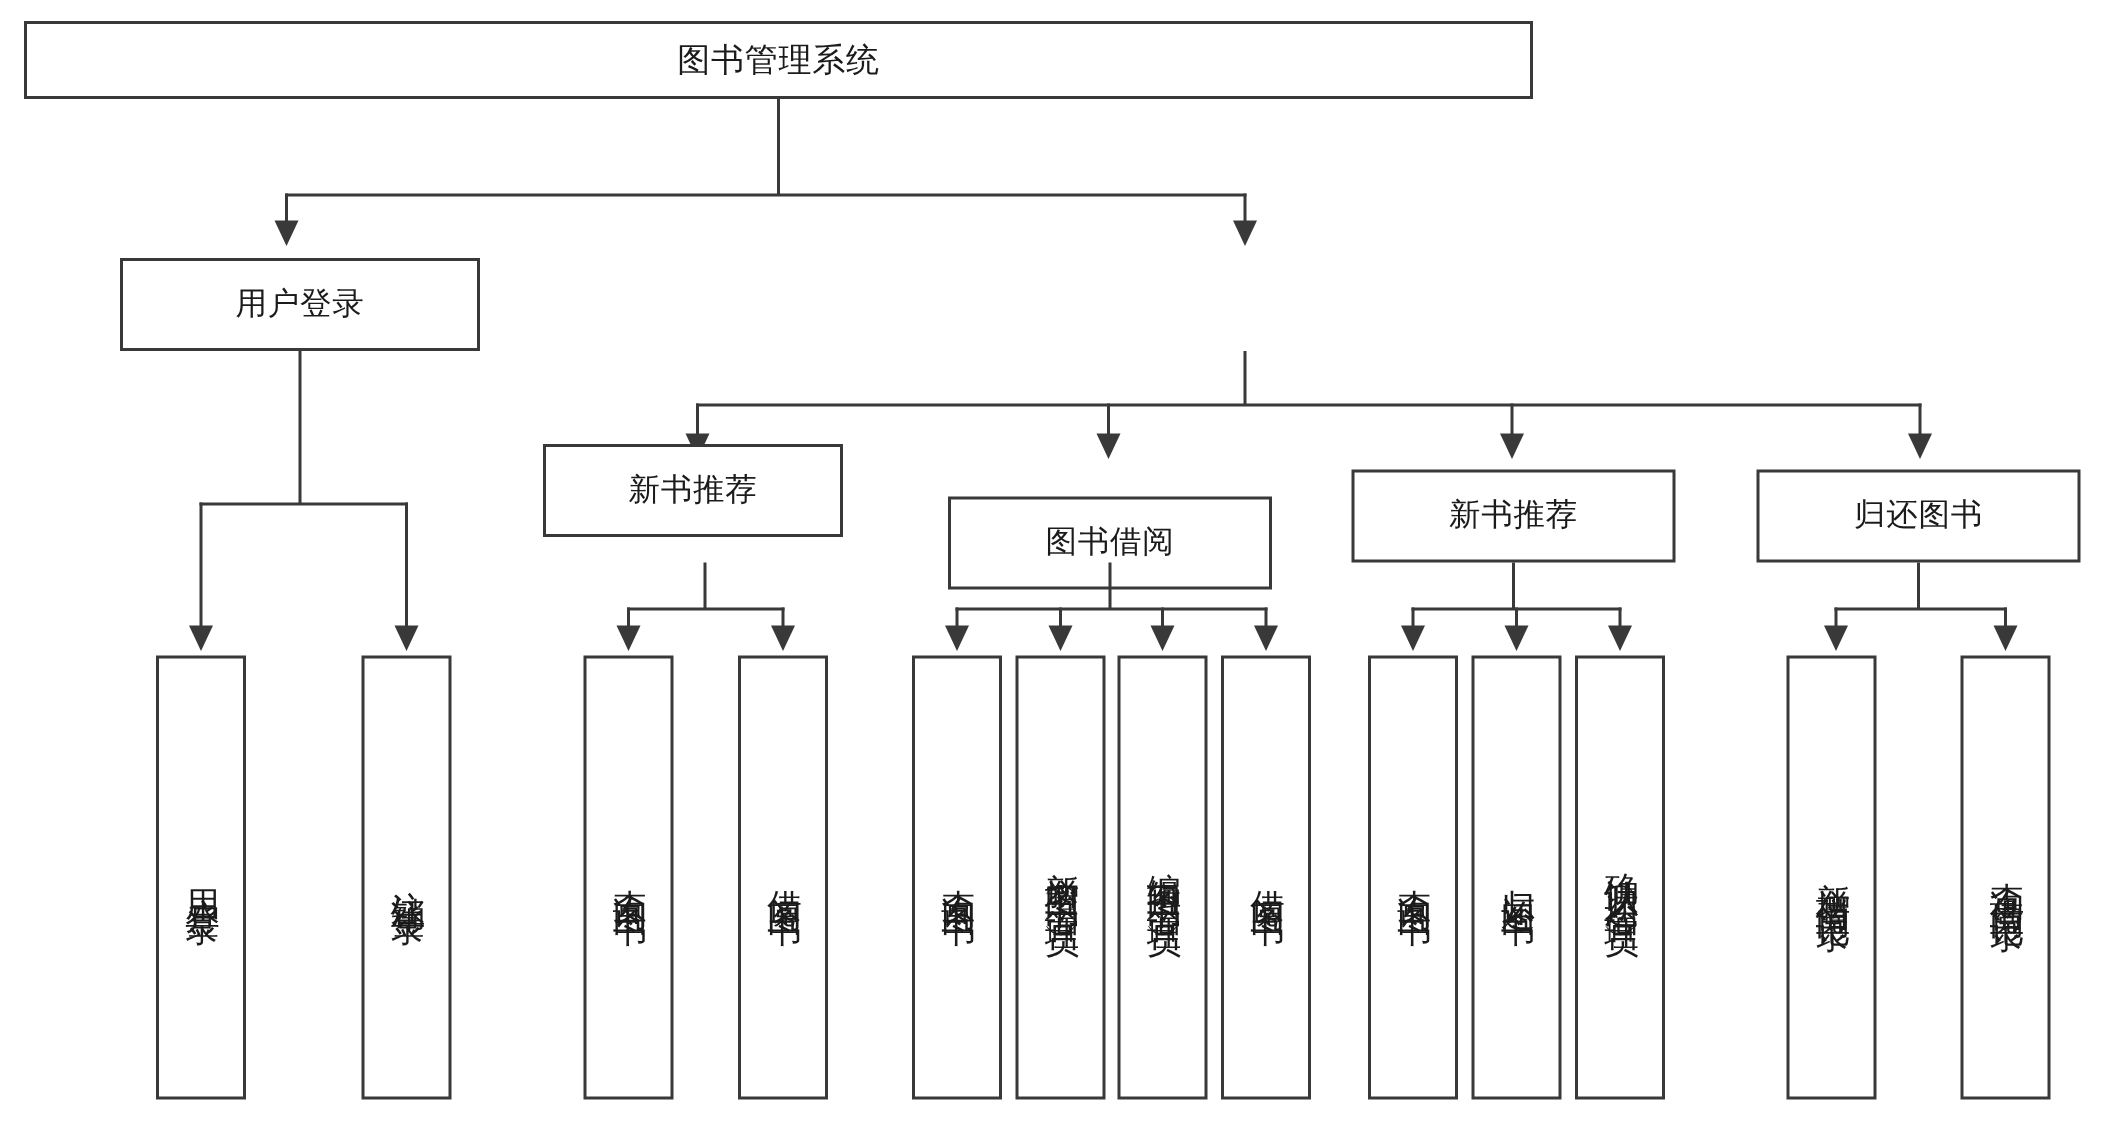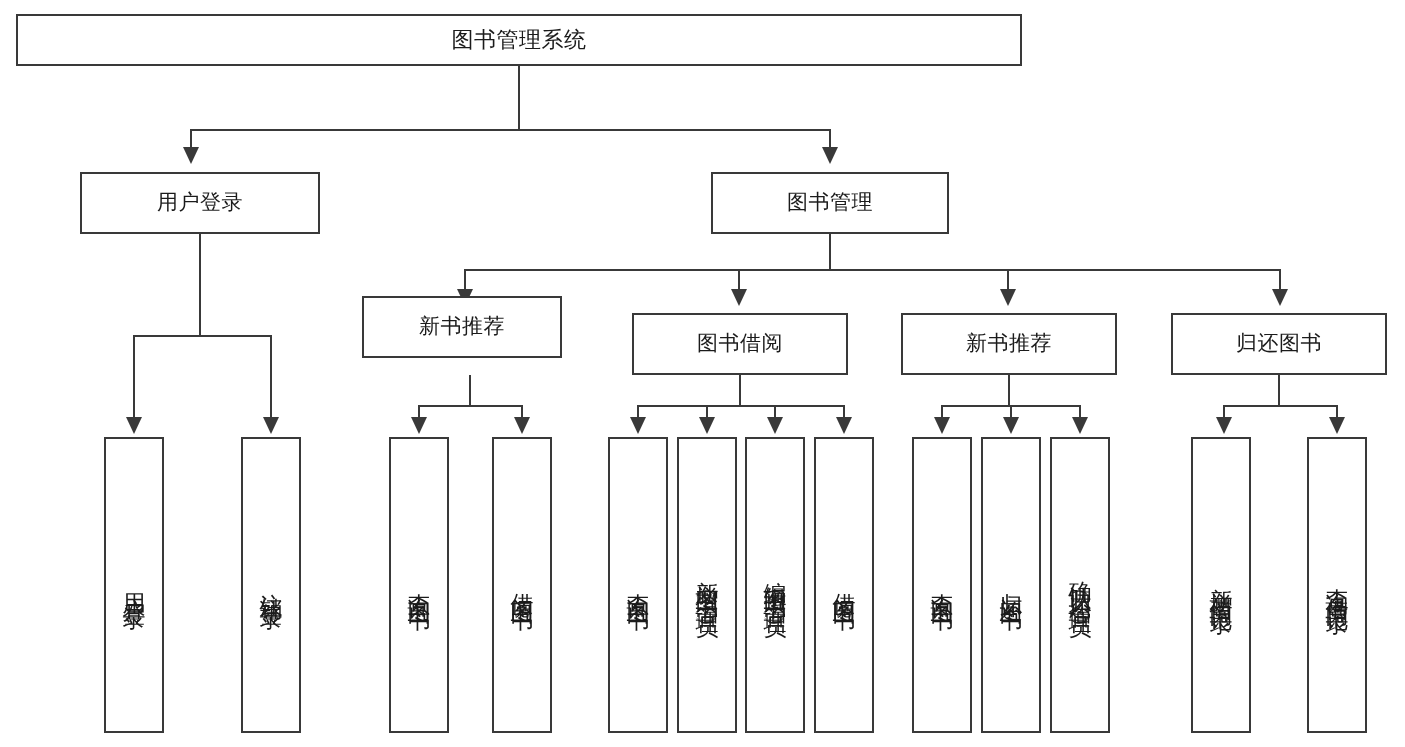--- a/index.html
+++ b/index.html
@@ -91,23 +91,20 @@
   <div class="seg h" style="left:190px; top:129px; width:641px;"></div>
   <div class="seg v" style="left:190px; top:129px; height:20px;"></div>
   <div class="arrow" style="left:183px; top:147px;"></div>
   <div class="seg v" style="left:829px; top:129px; height:20px;"></div>
   <div class="arrow" style="left:822px; top:147px;"></div>
 
   <div class="node h" style="left:80px; top:172px; width:240px; height:62px;">
     <span class="label">用户登录</span>
   </div>
 
-  <div class="node h" style="left:711px; top:172px; width:238px; height:62px;">
-    <span class="label">图书管理</span>
-  </div>
 
   <div class="seg v" style="left:199px; top:234px; height:102px;"></div>
   <div class="seg h" style="left:133px; top:335px; width:139px;"></div>
   <div class="seg v" style="left:133px; top:335px; height:84px;"></div>
   <div class="arrow" style="left:126px; top:417px;"></div>
   <div class="seg v" style="left:270px; top:335px; height:84px;"></div>
   <div class="arrow" style="left:263px; top:417px;"></div>
 
   <div class="seg v" style="left:829px; top:234px; height:36px;"></div>
   <div class="seg h" style="left:464px; top:269px; width:817px;"></div>
@@ -116,21 +113,21 @@
   <div class="seg v" style="left:738px; top:269px; height:22px;"></div>
   <div class="arrow" style="left:731px; top:289px;"></div>
   <div class="seg v" style="left:1007px; top:269px; height:22px;"></div>
   <div class="arrow" style="left:1000px; top:289px;"></div>
   <div class="seg v" style="left:1279px; top:269px; height:22px;"></div>
   <div class="arrow" style="left:1272px; top:289px;"></div>
 
   <div class="node h" style="left:362px; top:296px; width:200px; height:62px;">
     <span class="label">新书推荐</span>
   </div>
-  <div class="node h" style="left:632px; top:313px; width:216px; height:62px;">
+  <div class="node h" style="left:632px; top:331px; width:216px; height:62px;">
     <span class="label">图书借阅</span>
   </div>
   <div class="node h" style="left:901px; top:313px; width:216px; height:62px;">
     <span class="label">新书推荐</span>
   </div>
   <div class="node h" style="left:1171px; top:313px; width:216px; height:62px;">
     <span class="label">归还图书</span>
   </div>
 
   <div class="seg v" style="left:469px; top:375px; height:31px;"></div>

